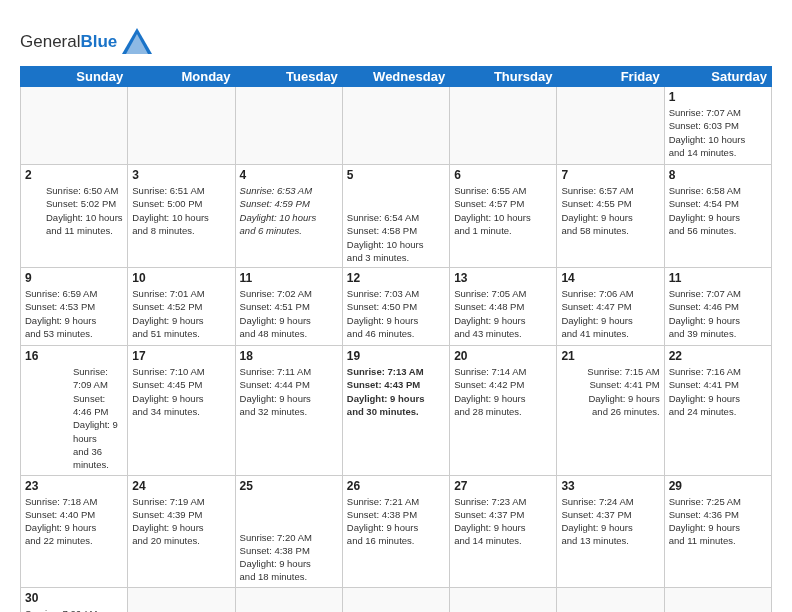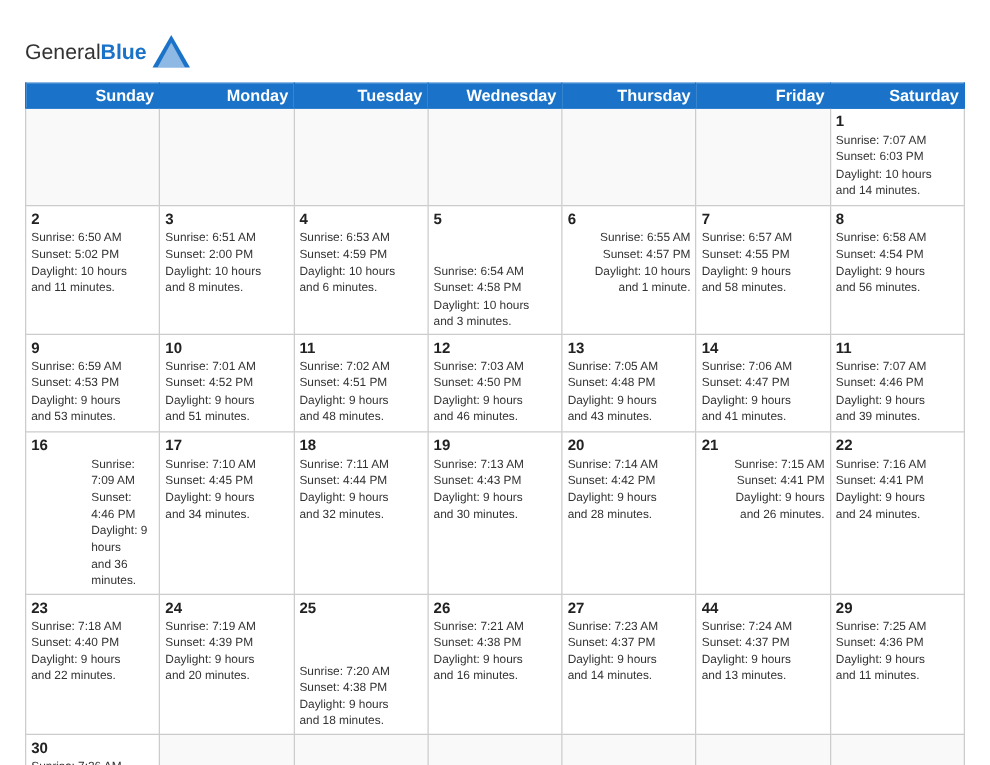--- a/index.html
+++ b/index.html
@@ -129,49 +129,49 @@
             <span class="day-number">1</span>
             <div class="day-info" style="white-space: pre-line;">Sunrise: 7:07 AM
 Sunset: 6:03 PM
 Daylight: 10 hours
 and 14 minutes.</div>
           </td>
         </tr>
         <tr>
           <td>
             <span class="day-number">2</span>
-            <div class="day-info" style="white-space: pre-line;">Sunrise: 6:50 AM
+            <div class="day-info" style="white-space: pre-line; margin-left: 21px;">Sunrise: 6:50 AM
 Sunset: 5:02 PM
 Daylight: 10 hours
 and 11 minutes.</div>
           </td>
           <td>
             <span class="day-number">3</span>
             <div class="day-info" style="white-space: pre-line;">Sunrise: 6:51 AM
-Sunset: 2:00 PM
+Sunset: 5:00 PM
 Daylight: 10 hours
 and 8 minutes.</div>
           </td>
           <td>
             <span class="day-number">4</span>
-            <div class="day-info" style="white-space: pre-line;">Sunrise: 6:53 AM
+            <div class="day-info" style="white-space: pre-line; font-style: italic;">Sunrise: 6:53 AM
 Sunset: 4:59 PM
 Daylight: 10 hours
 and 6 minutes.</div>
           </td>
           <td>
             <span class="day-number">5</span>
             <div class="day-info" style="white-space: pre-line; margin-top: 29px;">Sunrise: 6:54 AM
 Sunset: 4:58 PM
 Daylight: 10 hours
 and 3 minutes.</div>
           </td>
           <td>
             <span class="day-number">6</span>
-            <div class="day-info" style="white-space: pre-line; text-align: right;">Sunrise: 6:55 AM
+            <div class="day-info" style="white-space: pre-line;">Sunrise: 6:55 AM
 Sunset: 4:57 PM
 Daylight: 10 hours
 and 1 minute.</div>
           </td>
           <td>
             <span class="day-number">7</span>
             <div class="day-info" style="white-space: pre-line;">Sunrise: 6:57 AM
 Sunset: 4:55 PM
 Daylight: 9 hours
 and 58 minutes.</div>
@@ -252,21 +252,21 @@
           </td>
           <td>
             <span class="day-number">18</span>
             <div class="day-info" style="white-space: pre-line;">Sunrise: 7:11 AM
 Sunset: 4:44 PM
 Daylight: 9 hours
 and 32 minutes.</div>
           </td>
           <td>
             <span class="day-number">19</span>
-            <div class="day-info" style="white-space: pre-line;">Sunrise: 7:13 AM
+            <div class="day-info" style="white-space: pre-line; font-weight: bold;">Sunrise: 7:13 AM
 Sunset: 4:43 PM
 Daylight: 9 hours
 and 30 minutes.</div>
           </td>
           <td>
             <span class="day-number">20</span>
             <div class="day-info" style="white-space: pre-line;">Sunrise: 7:14 AM
 Sunset: 4:42 PM
 Daylight: 9 hours
 and 28 minutes.</div>
@@ -316,21 +316,21 @@
 and 16 minutes.</div>
           </td>
           <td>
             <span class="day-number">27</span>
             <div class="day-info" style="white-space: pre-line;">Sunrise: 7:23 AM
 Sunset: 4:37 PM
 Daylight: 9 hours
 and 14 minutes.</div>
           </td>
           <td>
-            <span class="day-number">44</span>
+            <span class="day-number">33</span>
             <div class="day-info" style="white-space: pre-line;">Sunrise: 7:24 AM
 Sunset: 4:37 PM
 Daylight: 9 hours
 and 13 minutes.</div>
           </td>
           <td>
             <span class="day-number">29</span>
             <div class="day-info" style="white-space: pre-line;">Sunrise: 7:25 AM
 Sunset: 4:36 PM
 Daylight: 9 hours

